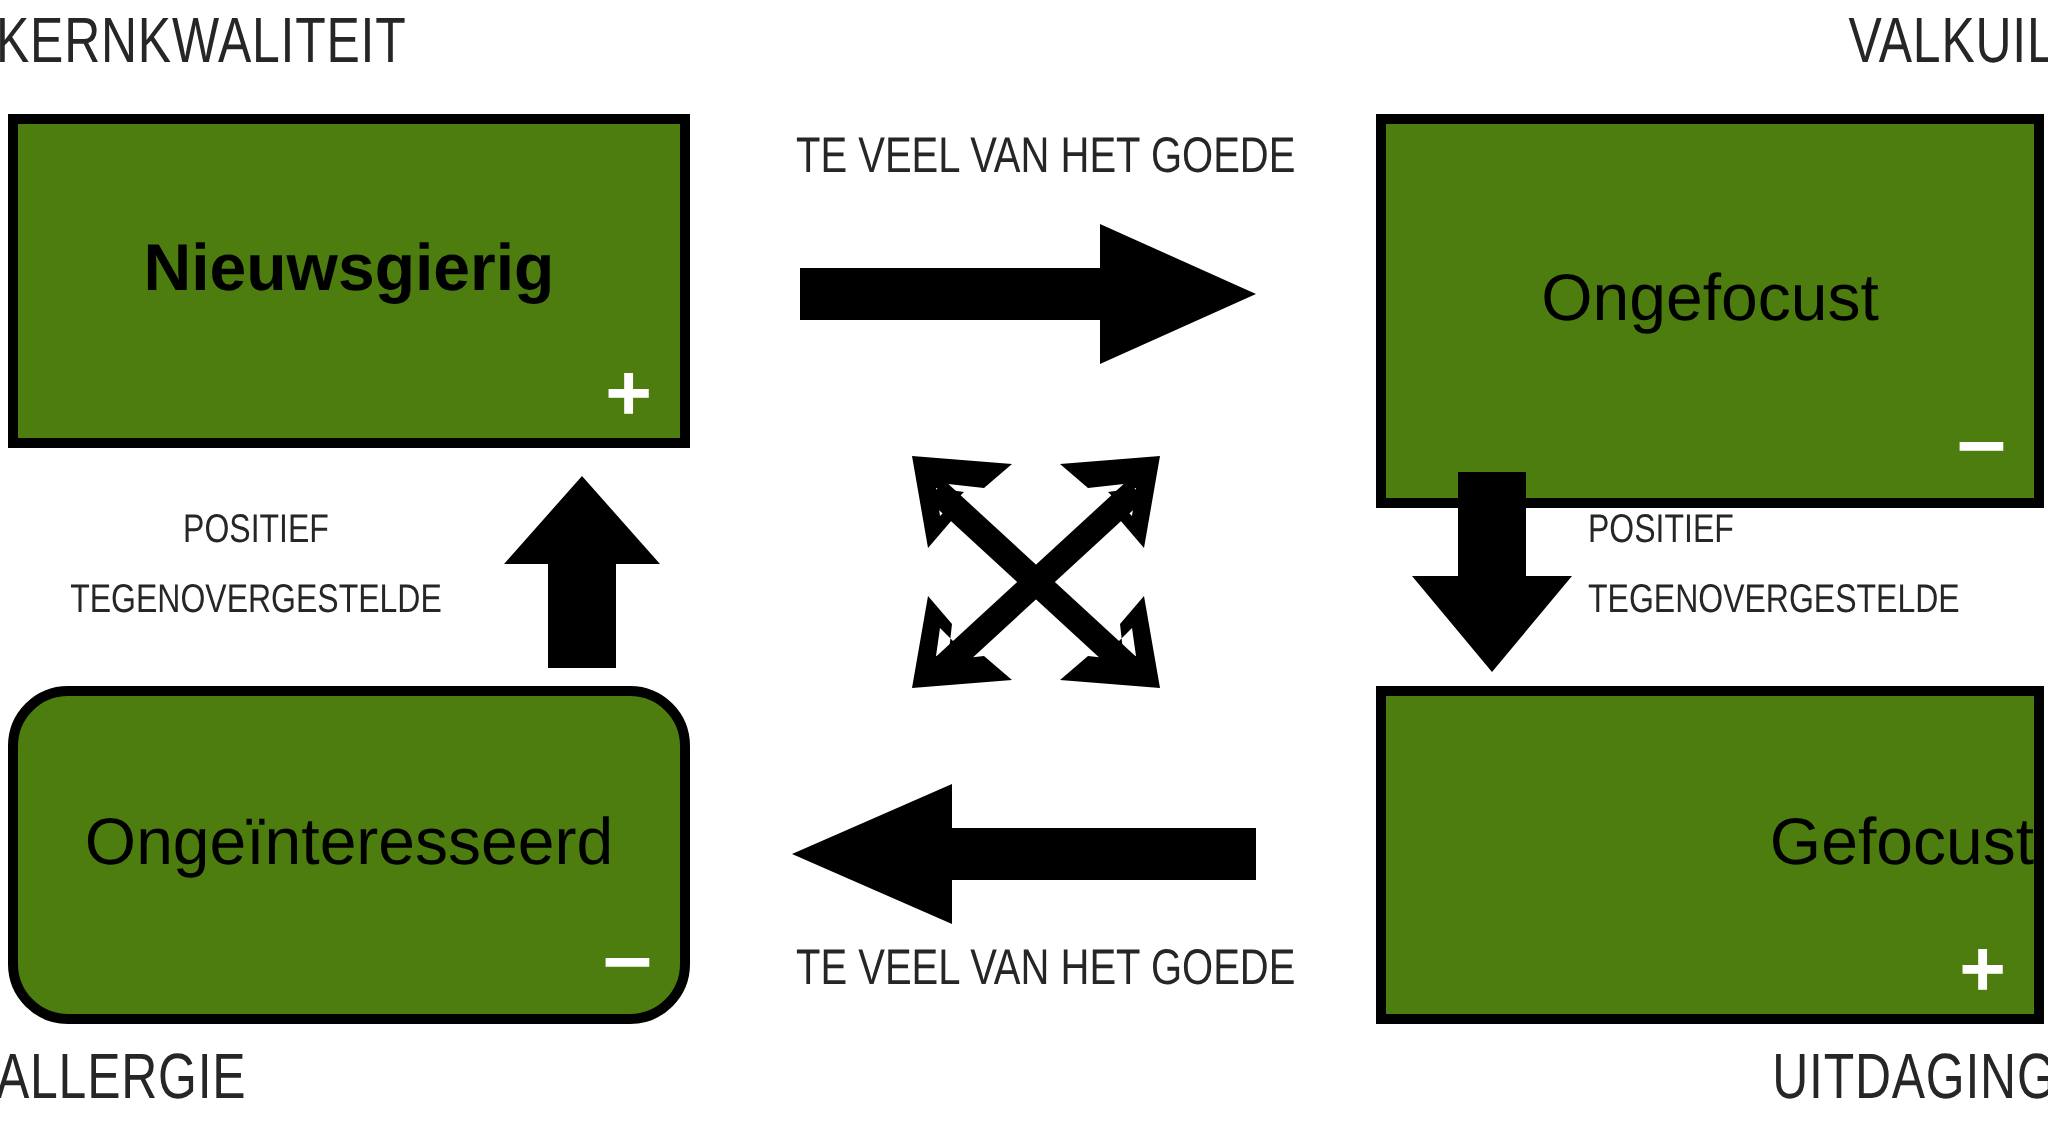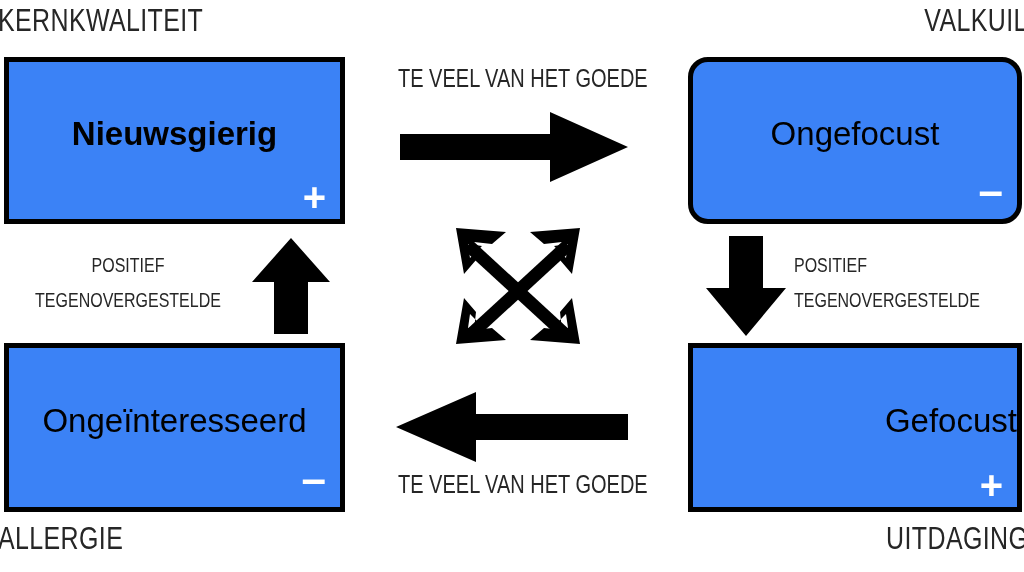--- a/index.html
+++ b/index.html
@@ -32,30 +32,30 @@
     line-height: 1;
   }
   .corner-tl { left: -2px;  top: 4px;  transform-origin: left top; }
   .corner-tr { right: -4px; top: 4px;  transform-origin: right top; }
   .corner-bl { left: -2px;  top: 522px; transform-origin: left top; }
   .corner-br { right: -4px; top: 522px; transform-origin: right top; }
 
   
   .qbox {
     position: absolute;
-    background: #3b82f6;
+    background: #4d7c0f;
     border: 5px solid #000000;
     box-sizing: border-box;
     display: flex;
     align-items: center;
     justify-content: center;
   }
   .qbox-tl { left: 4px;   top: 57px;  width: 341px; height: 167px; }
-  .qbox-tr { left: 688px; top: 57px;  width: 334px; height: 167px; border-radius: 20px; }
-  .qbox-bl { left: 4px;   top: 343px; width: 341px; height: 169px; }
+  .qbox-tr { left: 688px; top: 57px;  width: 334px; height: 197px; }
+  .qbox-bl { left: 4px;   top: 343px; width: 341px; height: 169px; border-radius: 30px; }
   .qbox-br { left: 688px; top: 343px; width: 334px; height: 169px; justify-content: flex-end; }
 
   .qlabel {
     font-family: "Liberation Sans", sans-serif;
     font-size: 33px;
     color: #000000;
     line-height: 1;
     text-align: center;
     padding-bottom: 14px;
   }

